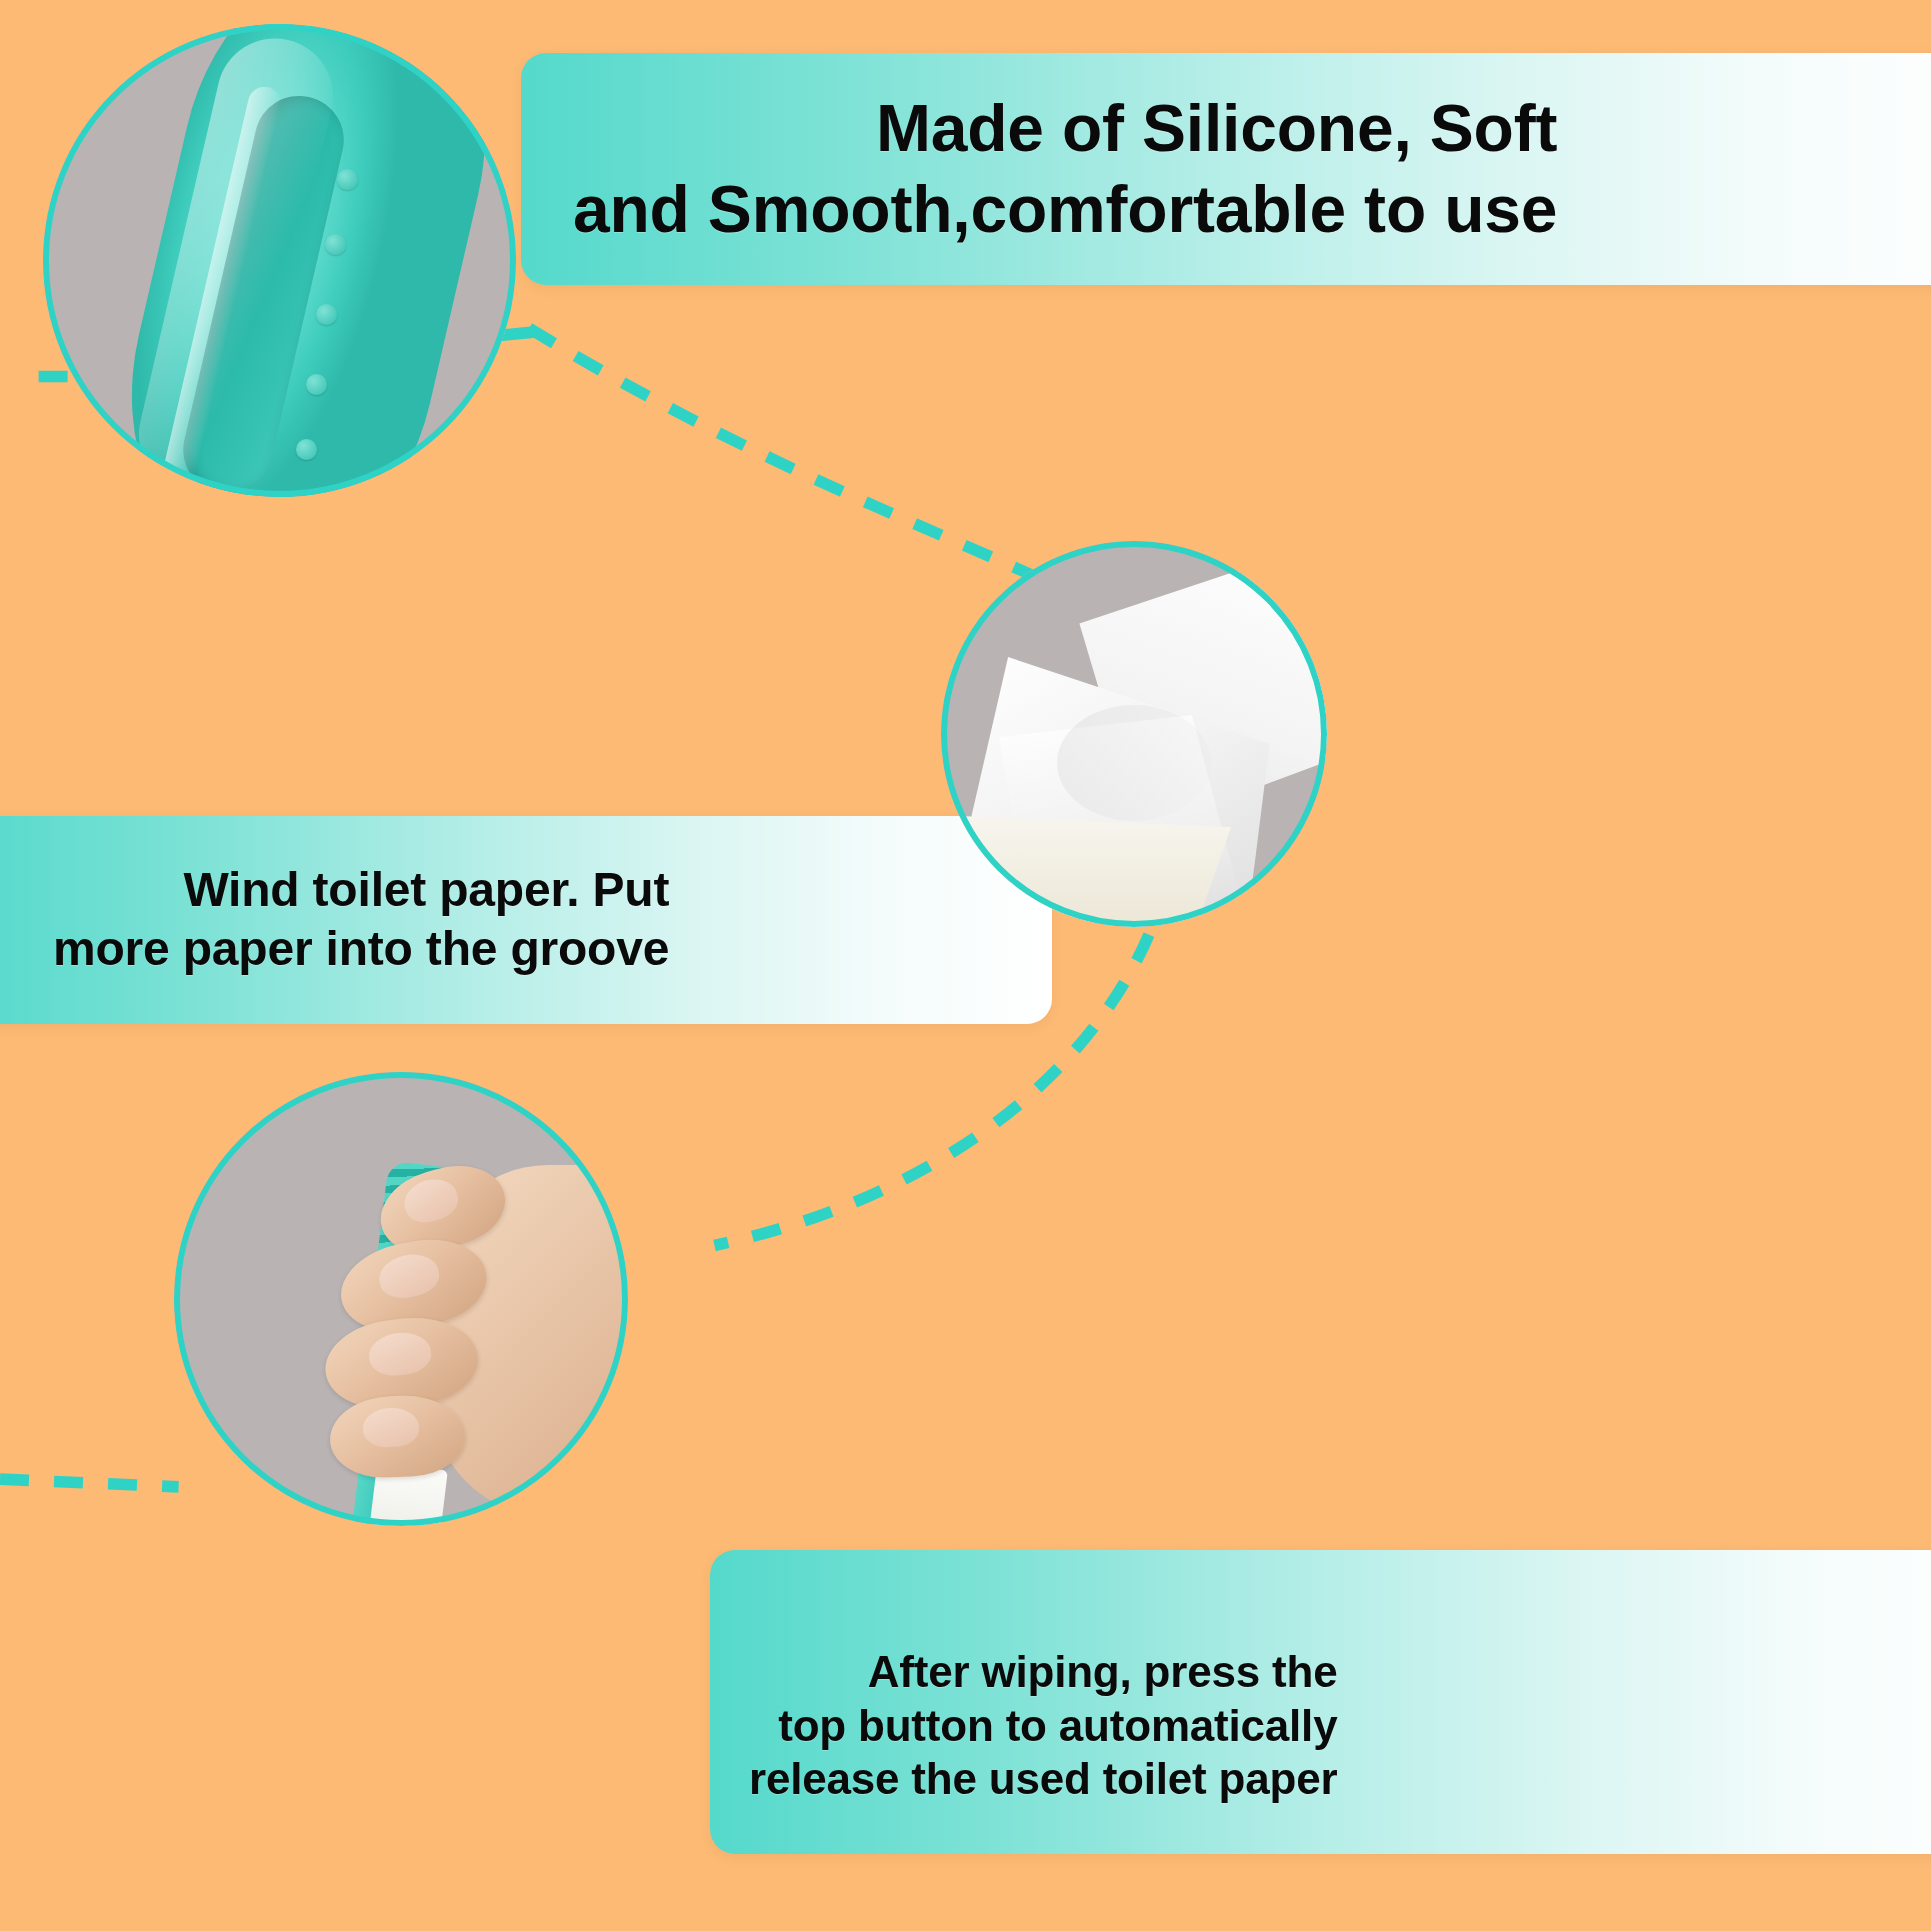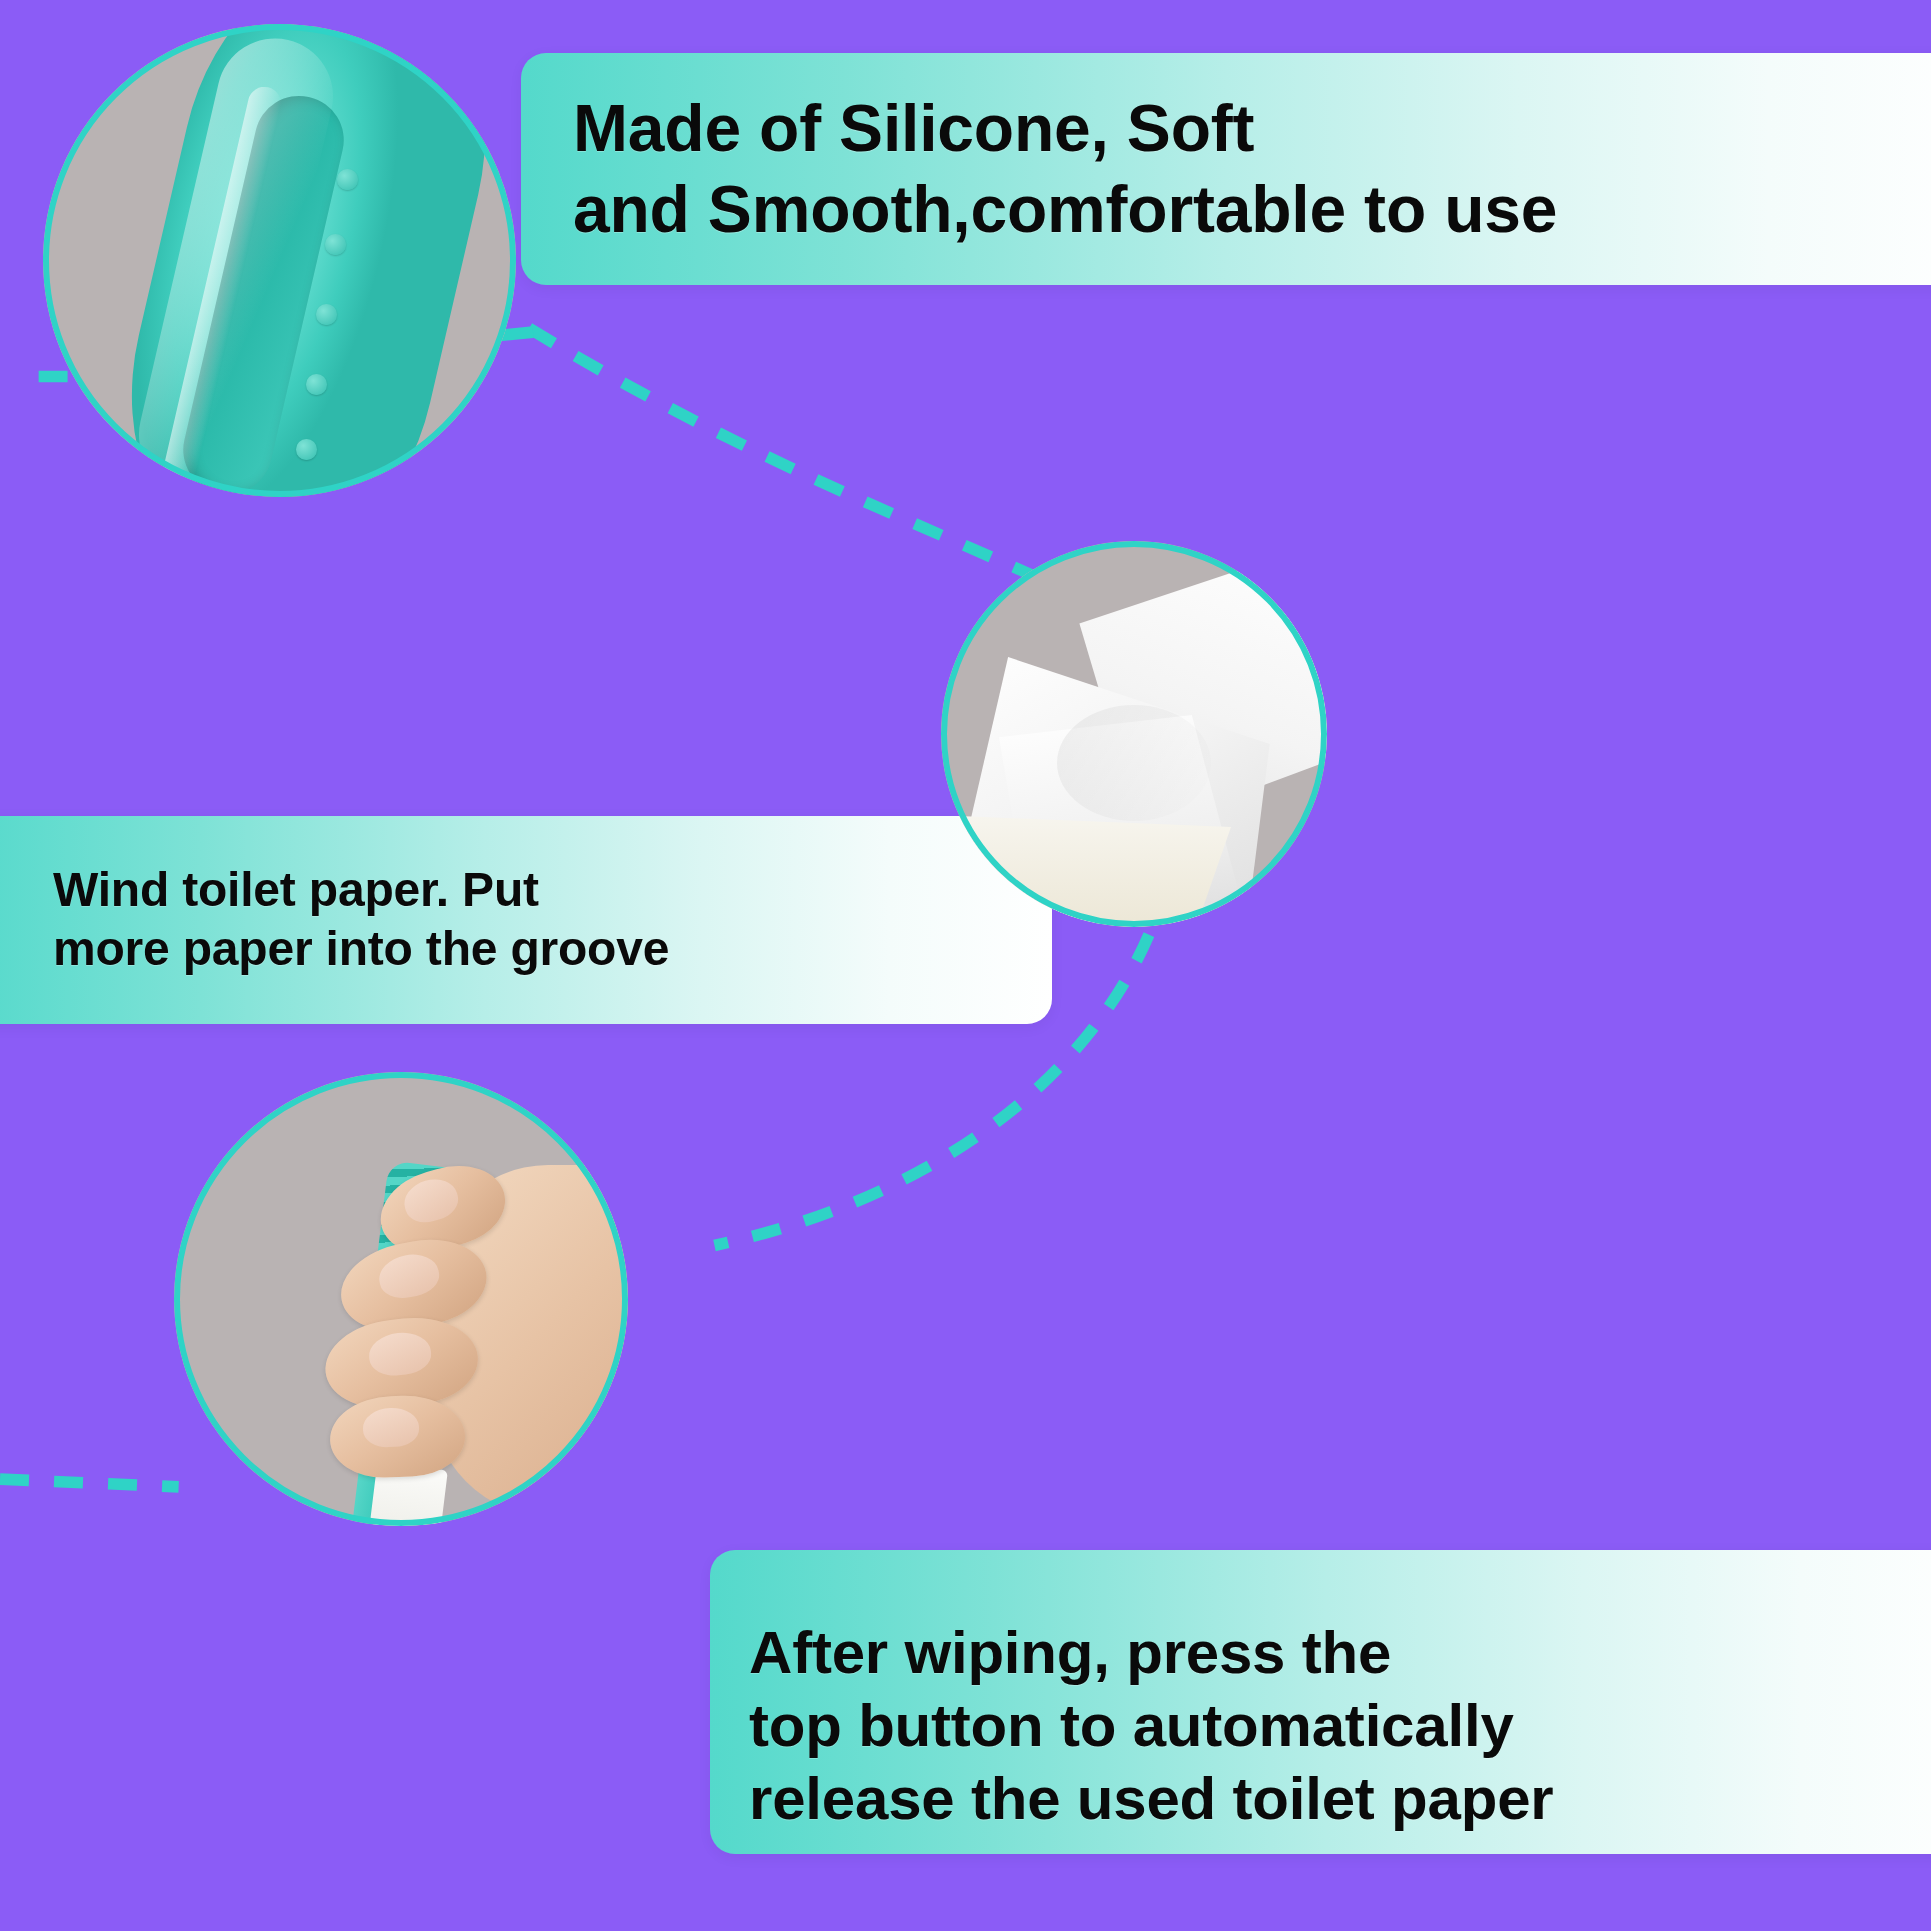--- a/index.html
+++ b/index.html
@@ -4,23 +4,24 @@
 <style>
   html, body {
     margin: 0;
     padding: 0;
     background: #ffffff;
   }
   #page {
     position: relative;
     width: 1931px;
     height: 1931px;
-    background: #8b5cf6;
+    background: #fdba74;
     overflow: hidden;
     font-family: "Liberation Sans", sans-serif;
+    text-align: right;
   }
 
   
   .connector-layer {
     position: absolute;
     left: 0; top: 0;
     width: 1931px; height: 1931px;
     pointer-events: none;
     z-index: 1;
   }
@@ -235,21 +236,21 @@
     padding-left: 92px;
     border-radius: 0 25px 25px 0;
   }
   #caption-wind p { font-size: 48px; }
 
   #caption-release {
     left: 710px;  top: 1550px;  width: 1284px; height: 304px;
     padding-left: 39px;
     border-radius: 25px 0 0 25px;
   }
-  #caption-release p { font-size: 60px; margin-top: 47px; }
+  #caption-release p { font-size: 44px; margin-top: 47px; }
 </style>
 </head>
 <body>
 
 <div id="page">
 
   <svg class="connector-layer" viewBox="0 0 2000 2000" xmlns="http://www.w3.org/2000/svg">
 
     <path d="M 40 390 L 105 390" fill="none" stroke="#2fd3c6" stroke-width="12" stroke-linecap="butt" stroke-dasharray="30 26"></path>
 

